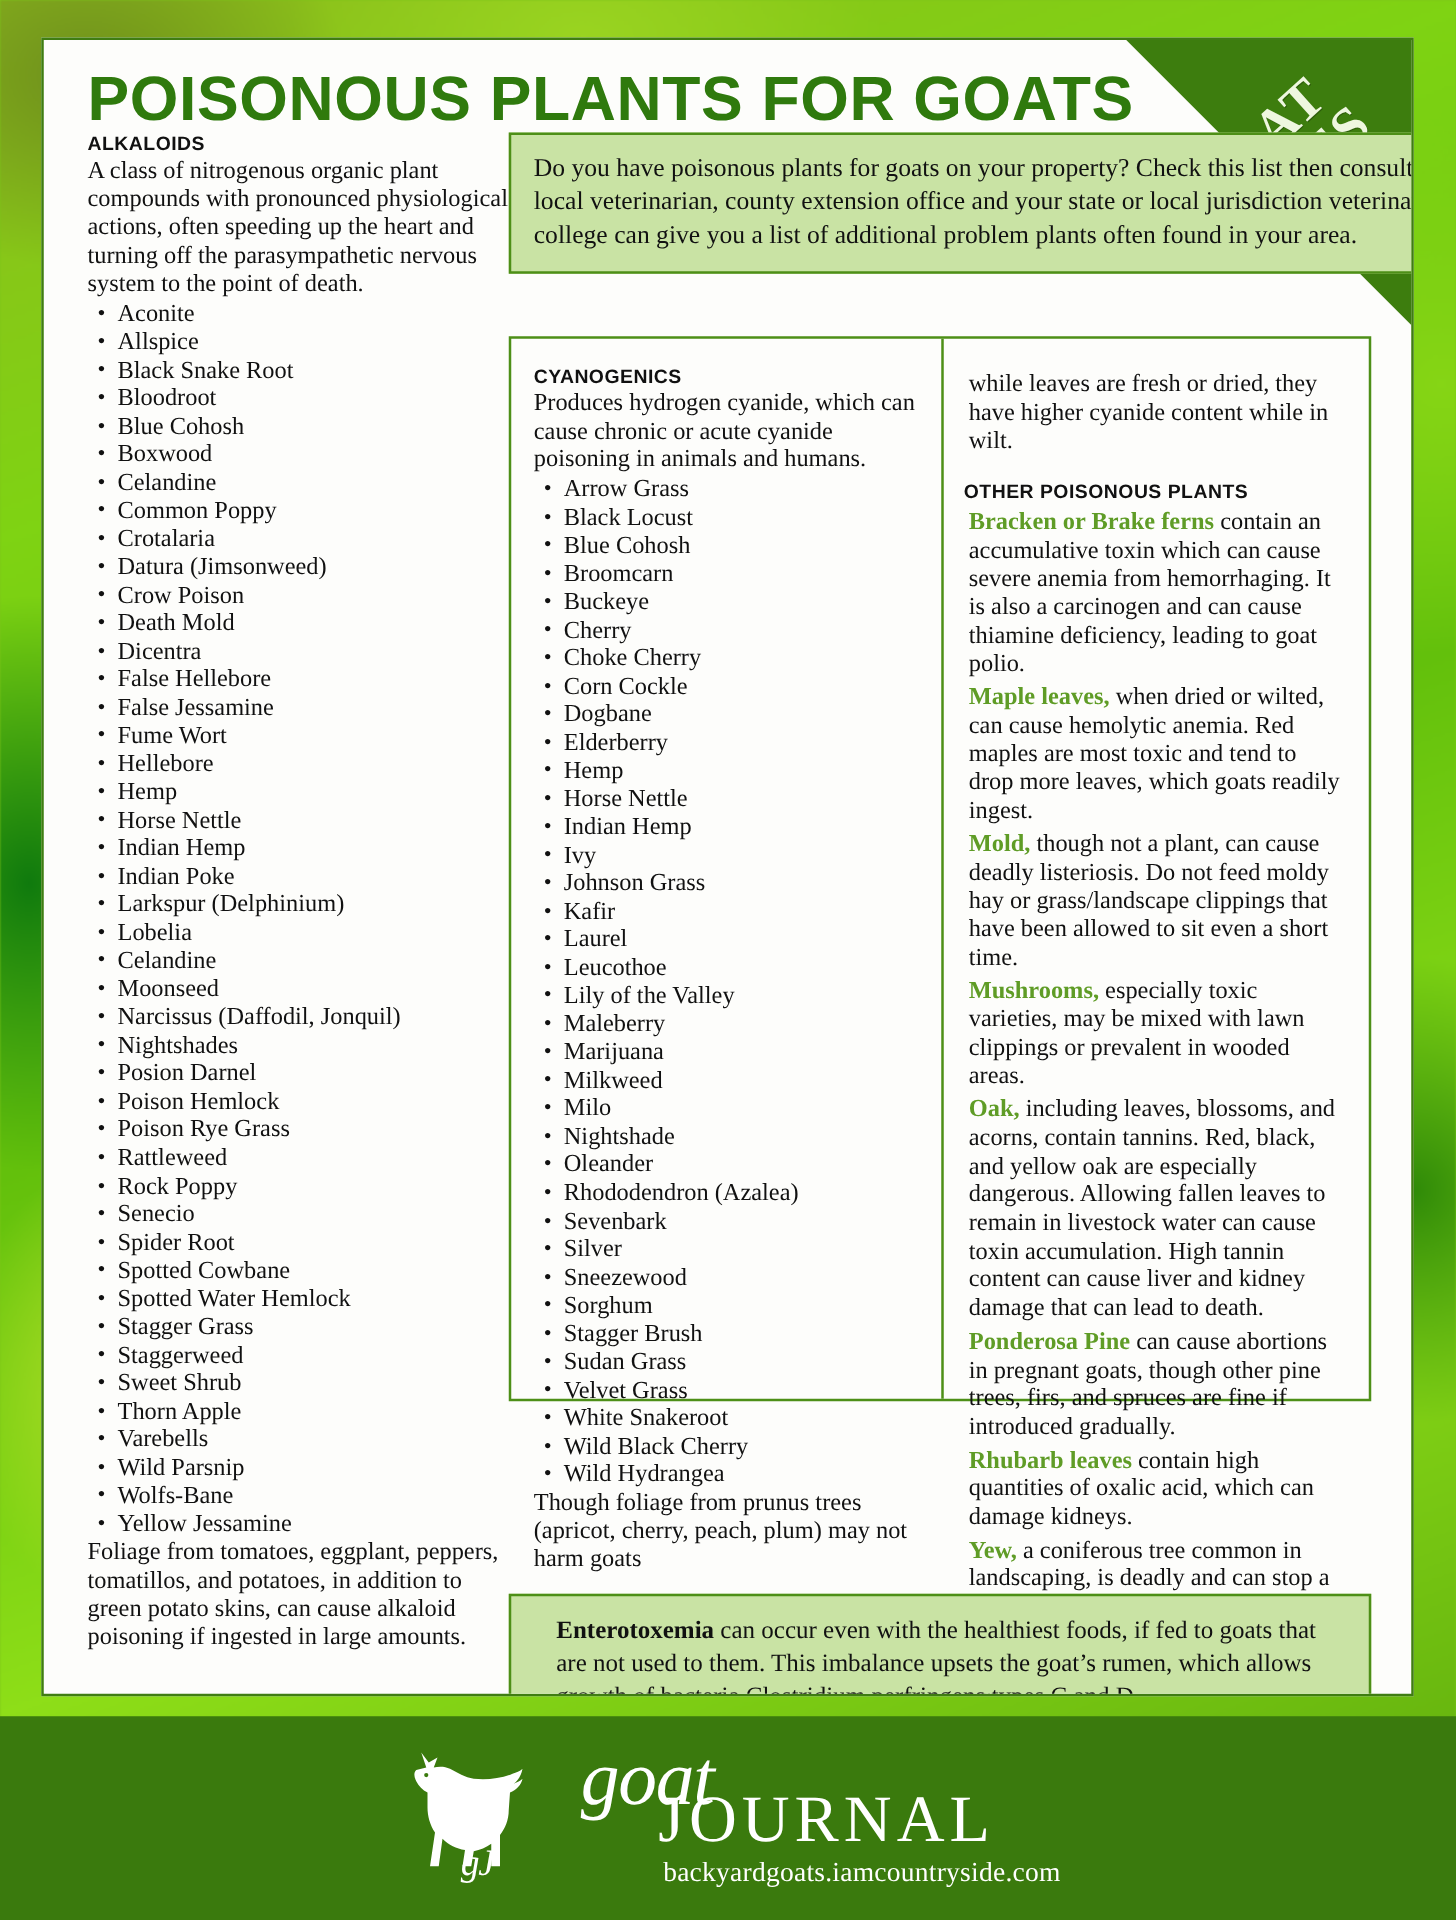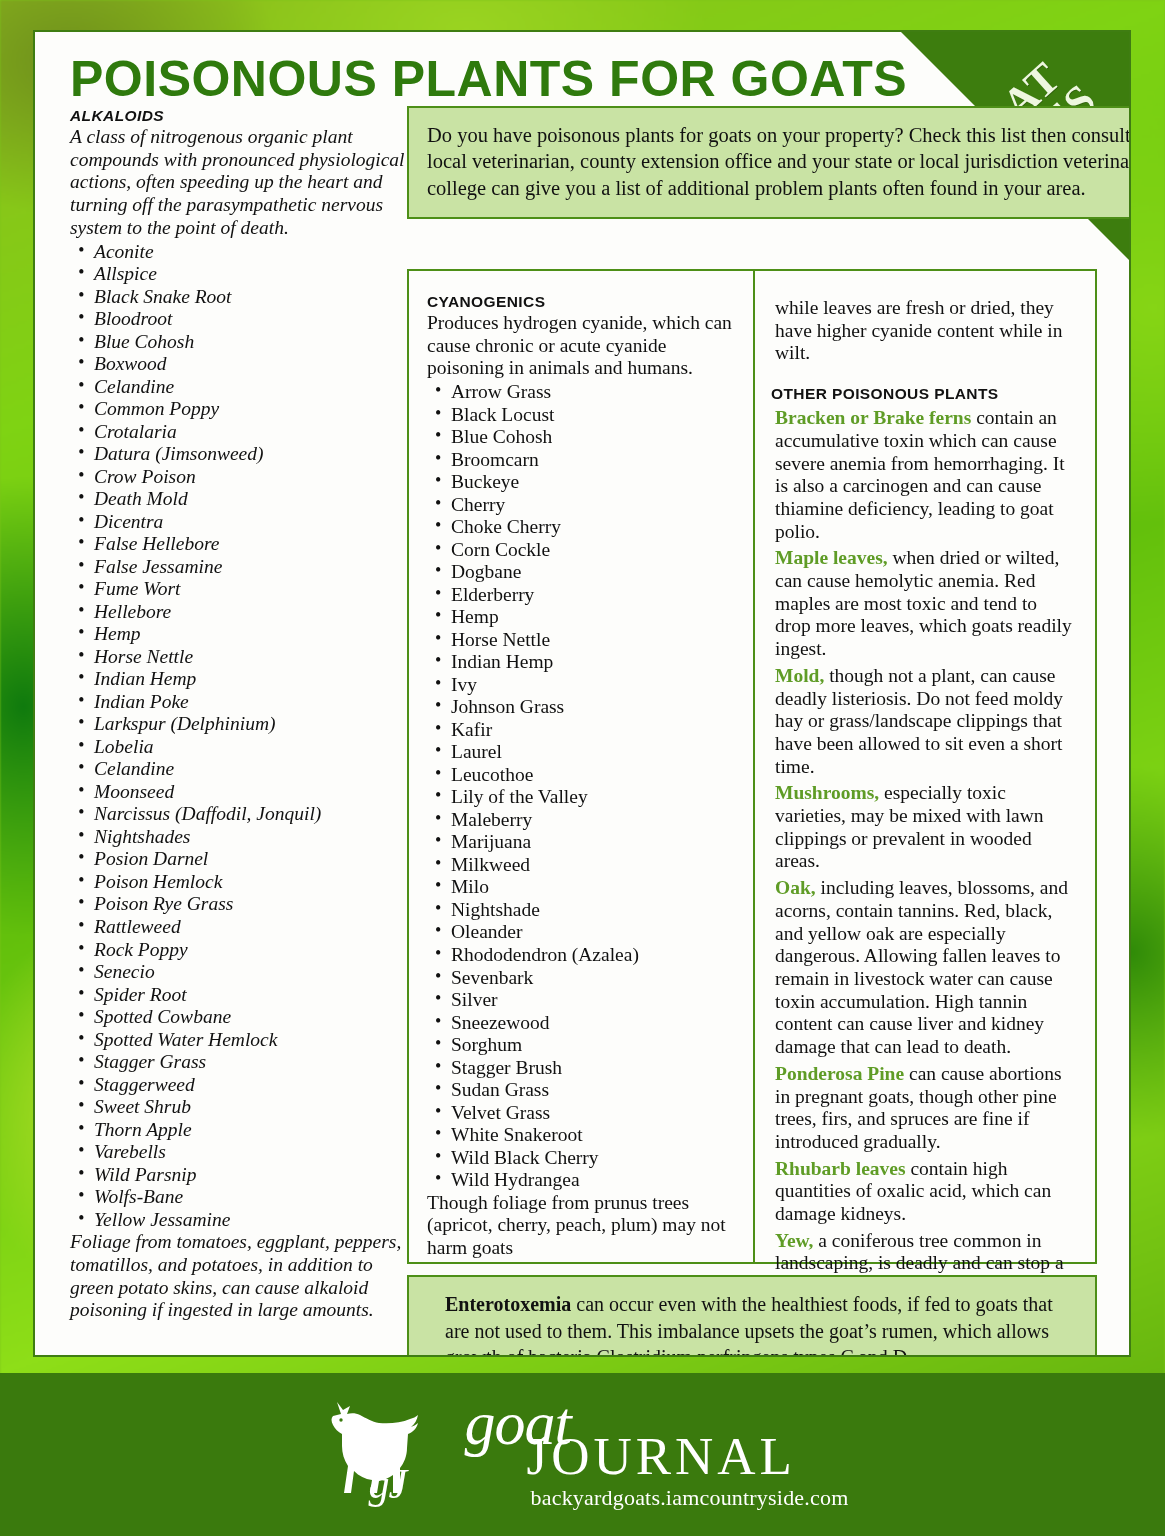--- a/index.html
+++ b/index.html
@@ -27,21 +27,21 @@
   #footer{
     position:absolute;left:0;right:0;top:1373px;height:163px;
     background:#3a7a0d;
     display:flex;align-items:center;justify-content:center;
   }
   .footer-inner{display:flex;align-items:center;gap:34px;transform:translateY(-4px);}
   .goat-mark{width:118px;height:110px;position:relative;}
   .gj{
     position:absolute;left:52px;bottom:-2px;color:#fff;
     font-family:"Liberation Serif",serif;font-style:italic;
-    font-size:42px;letter-spacing:-1px;
+    font-size:30px;letter-spacing:-1px;
   }
   .brand{color:#fff;line-height:1;}
   .brand .goatword{
     font-family:"Liberation Serif",serif;font-style:italic;
     font-size:62px;letter-spacing:-1px;margin-left:-4px;display:block;
     height:54px;
   }
   .brand .journal{
     font-family:"Liberation Serif",serif;font-size:53px;
     letter-spacing:4px;display:block;margin-top:-16px;margin-left:58px;
@@ -70,21 +70,21 @@
     text-shadow:0 1px 0 rgba(0,0,0,.25);
   }
   #title{
     position:absolute;left:35px;top:18px;
     font-family:"Liberation Sans",sans-serif;
     font-weight:700;font-size:50px;letter-spacing:.5px;
     color:#2f7a0d;white-space:nowrap;
     transform:scaleX(1.0);transform-origin:left center;
   }
   
-  .col{position:absolute;box-sizing:border-box;font-style:italic;}
+  .col{position:absolute;box-sizing:border-box;}
   #col-left{left:35px;top:75px;width:345px;}
   .sec-head{
     font-family:"Liberation Sans",sans-serif;font-weight:700;
     font-size:15.5px;letter-spacing:.4px;color:#111;margin:0 0 1px 0;
   }
   .sec-intro{font-size:19.5px;line-height:1.165;color:#111;margin:0;text-align:left;}
   ul.plants{list-style:none;margin:1px 0 0 0;padding:0;}
   ul.plants li{
     font-size:19.5px;line-height:1.155;color:#111;
     padding-left:24px;position:relative;
@@ -97,21 +97,21 @@
   
   #intro-box{
     position:absolute;left:372px;top:74px;width:788px;
     background:#c9e3a4;border:2px solid #4d8f17;box-sizing:border-box;
     padding:14px 18px 16px 18px;
   }
   #intro-box p{margin:0;font-size:20.5px;line-height:1.29;color:#111;}
 
   
   #main-box{
-    position:absolute;left:372px;top:237px;width:690px;height:995px;
+    position:absolute;left:372px;top:237px;width:690px;height:852px;
     border:2px solid #4d8f17;box-sizing:border-box;display:flex;
   }
   #col-mid{width:347px;box-sizing:border-box;padding:22px 16px 0 18px;
            border-right:2px solid #4d8f17;}
   #col-right{width:341px;box-sizing:border-box;padding:22px 16px 0 16px;}
   #col-right p{margin:4px;font-size:19.5px;line-height:1.165;color:#111;}
   .lead{color:#5f9c26;font-weight:700;}
   .spacer{height:16px;}
   .sources{
     font-style:italic;font-weight:700;font-size:19px;line-height:1.17;

